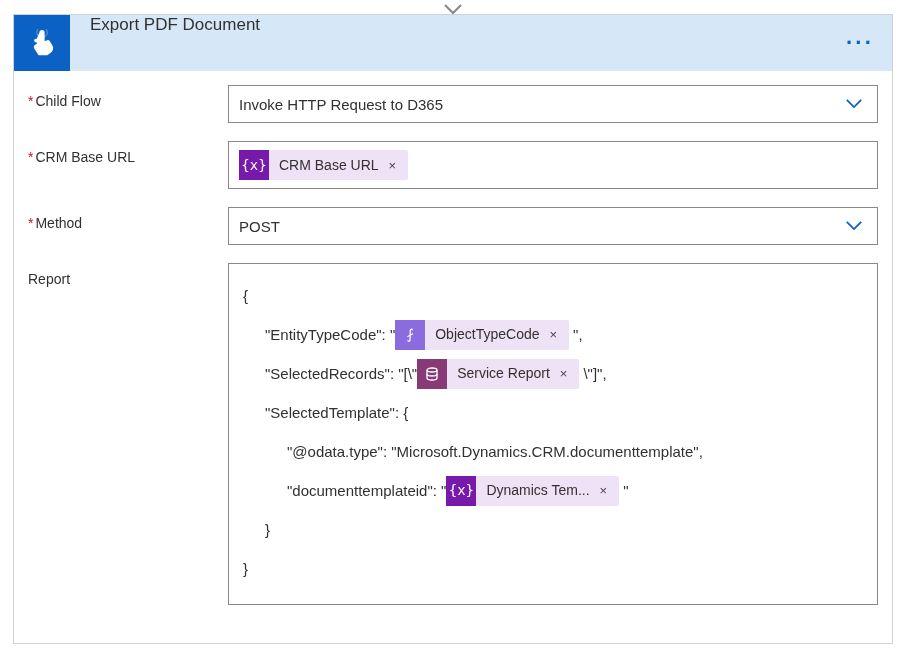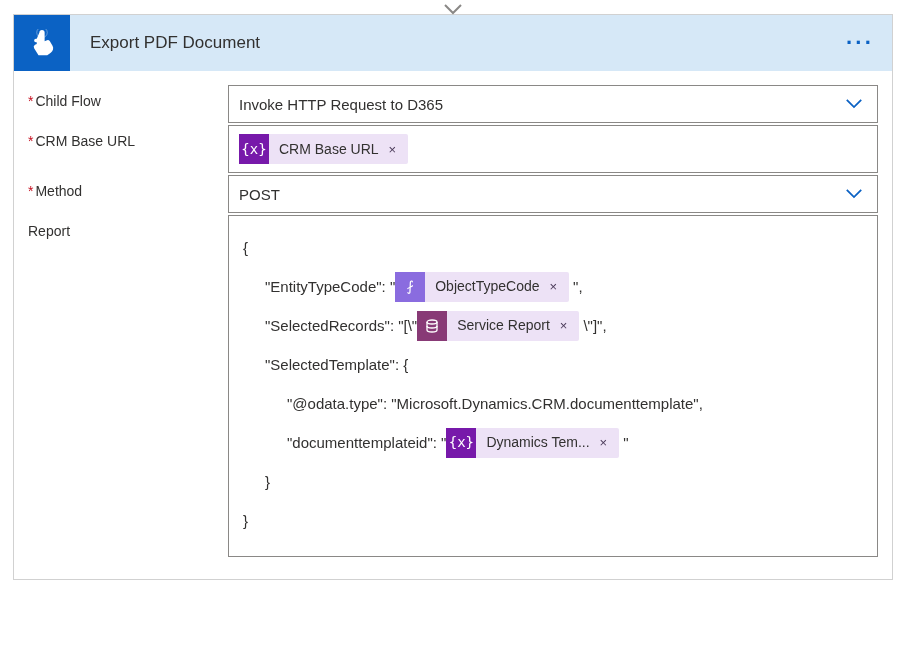--- a/index.html
+++ b/index.html
@@ -12,21 +12,21 @@
   }
   .card {
     border: 1px solid #d1d1d1;
     background: #fff;
     width: 880px;
     margin: 0 auto;
   }
   .card-header {
     background: #D6E8F7;
     display: flex;
-    align-items: center;
+    align-items: flex-start;
     height: 56px;
     position: relative;
   }
   .card-header .icon-box {
     width: 56px;
     height: 56px;
     background: #0b62c4;
     display: flex;
     align-items: center;
     justify-content: center;
@@ -47,21 +47,21 @@
     letter-spacing: 2px;
     cursor: pointer;
     font-weight: bold;
   }
   .card-body {
     padding: 14px 14px 20px 14px;
   }
   .row {
     display: flex;
     align-items: flex-start;
-    margin-bottom: 2px;
+    margin-bottom: 18px;
   }
   .label-col {
     width: 200px;
     padding-top: 8px;
     font-size: 14px;
     color: #323130;
   }
   .label-col .req { color: #c50f1f; margin-right: 2px; }
   .field-col {
     flex: 1;

